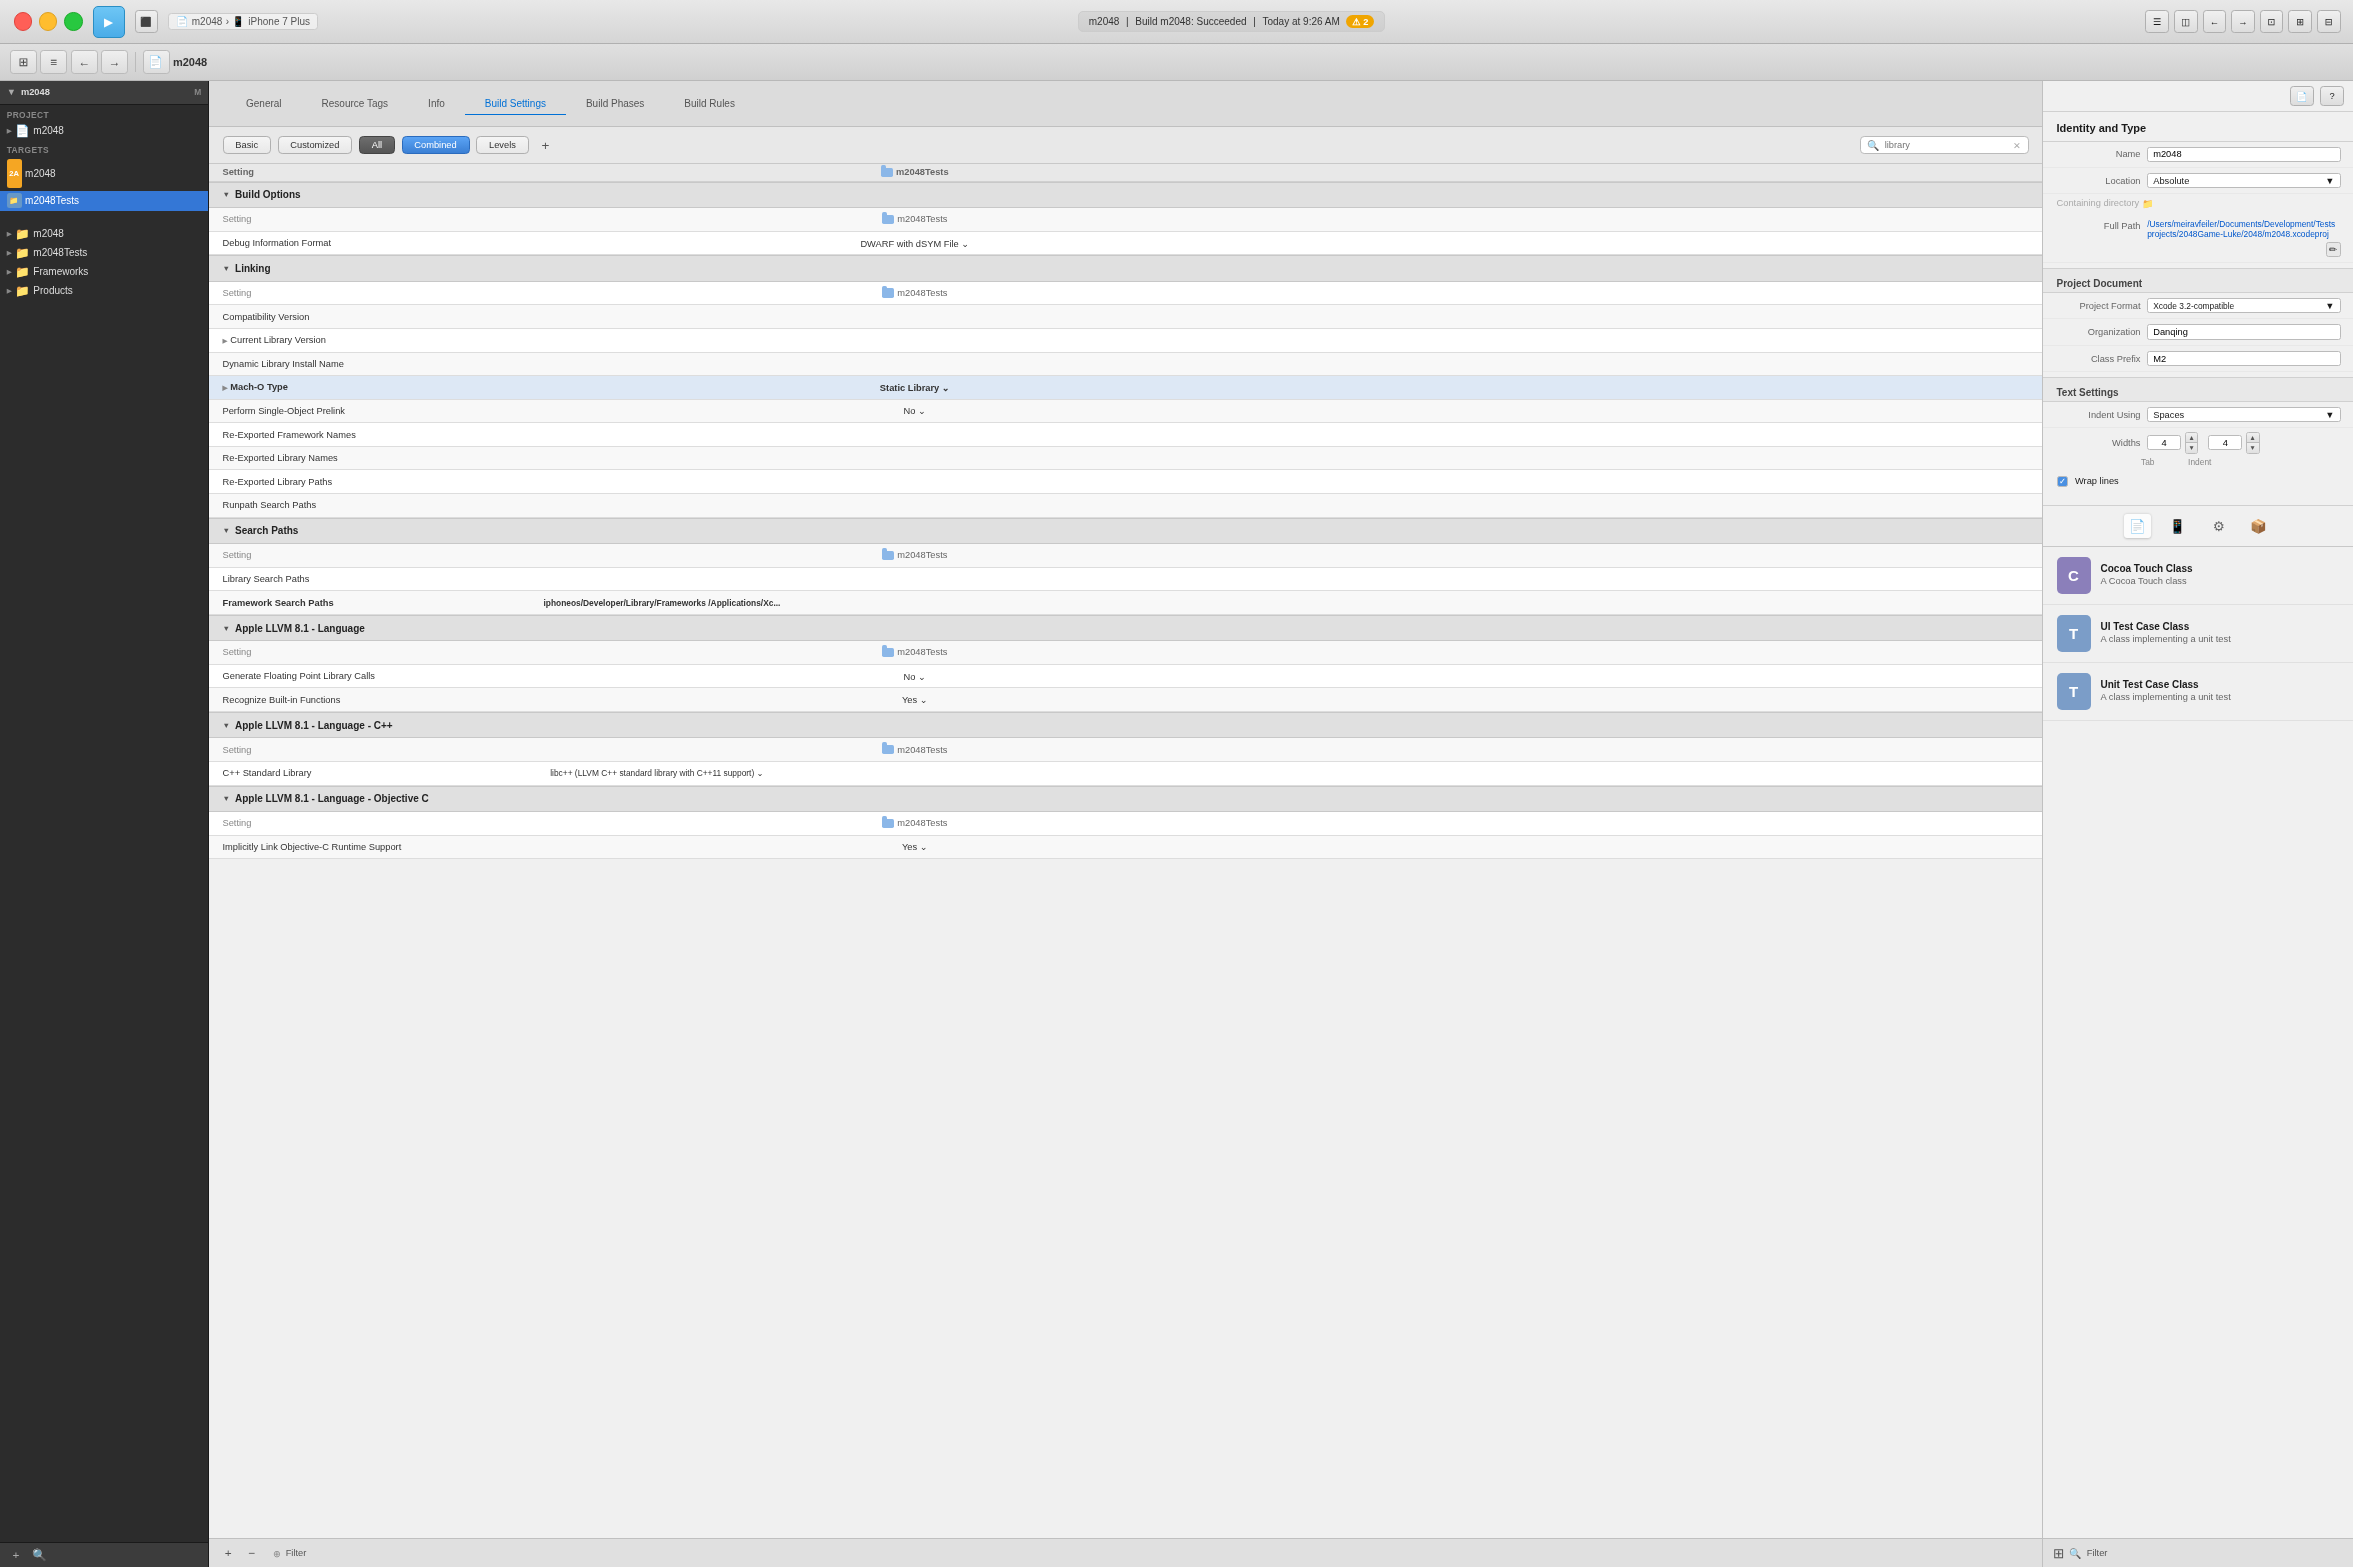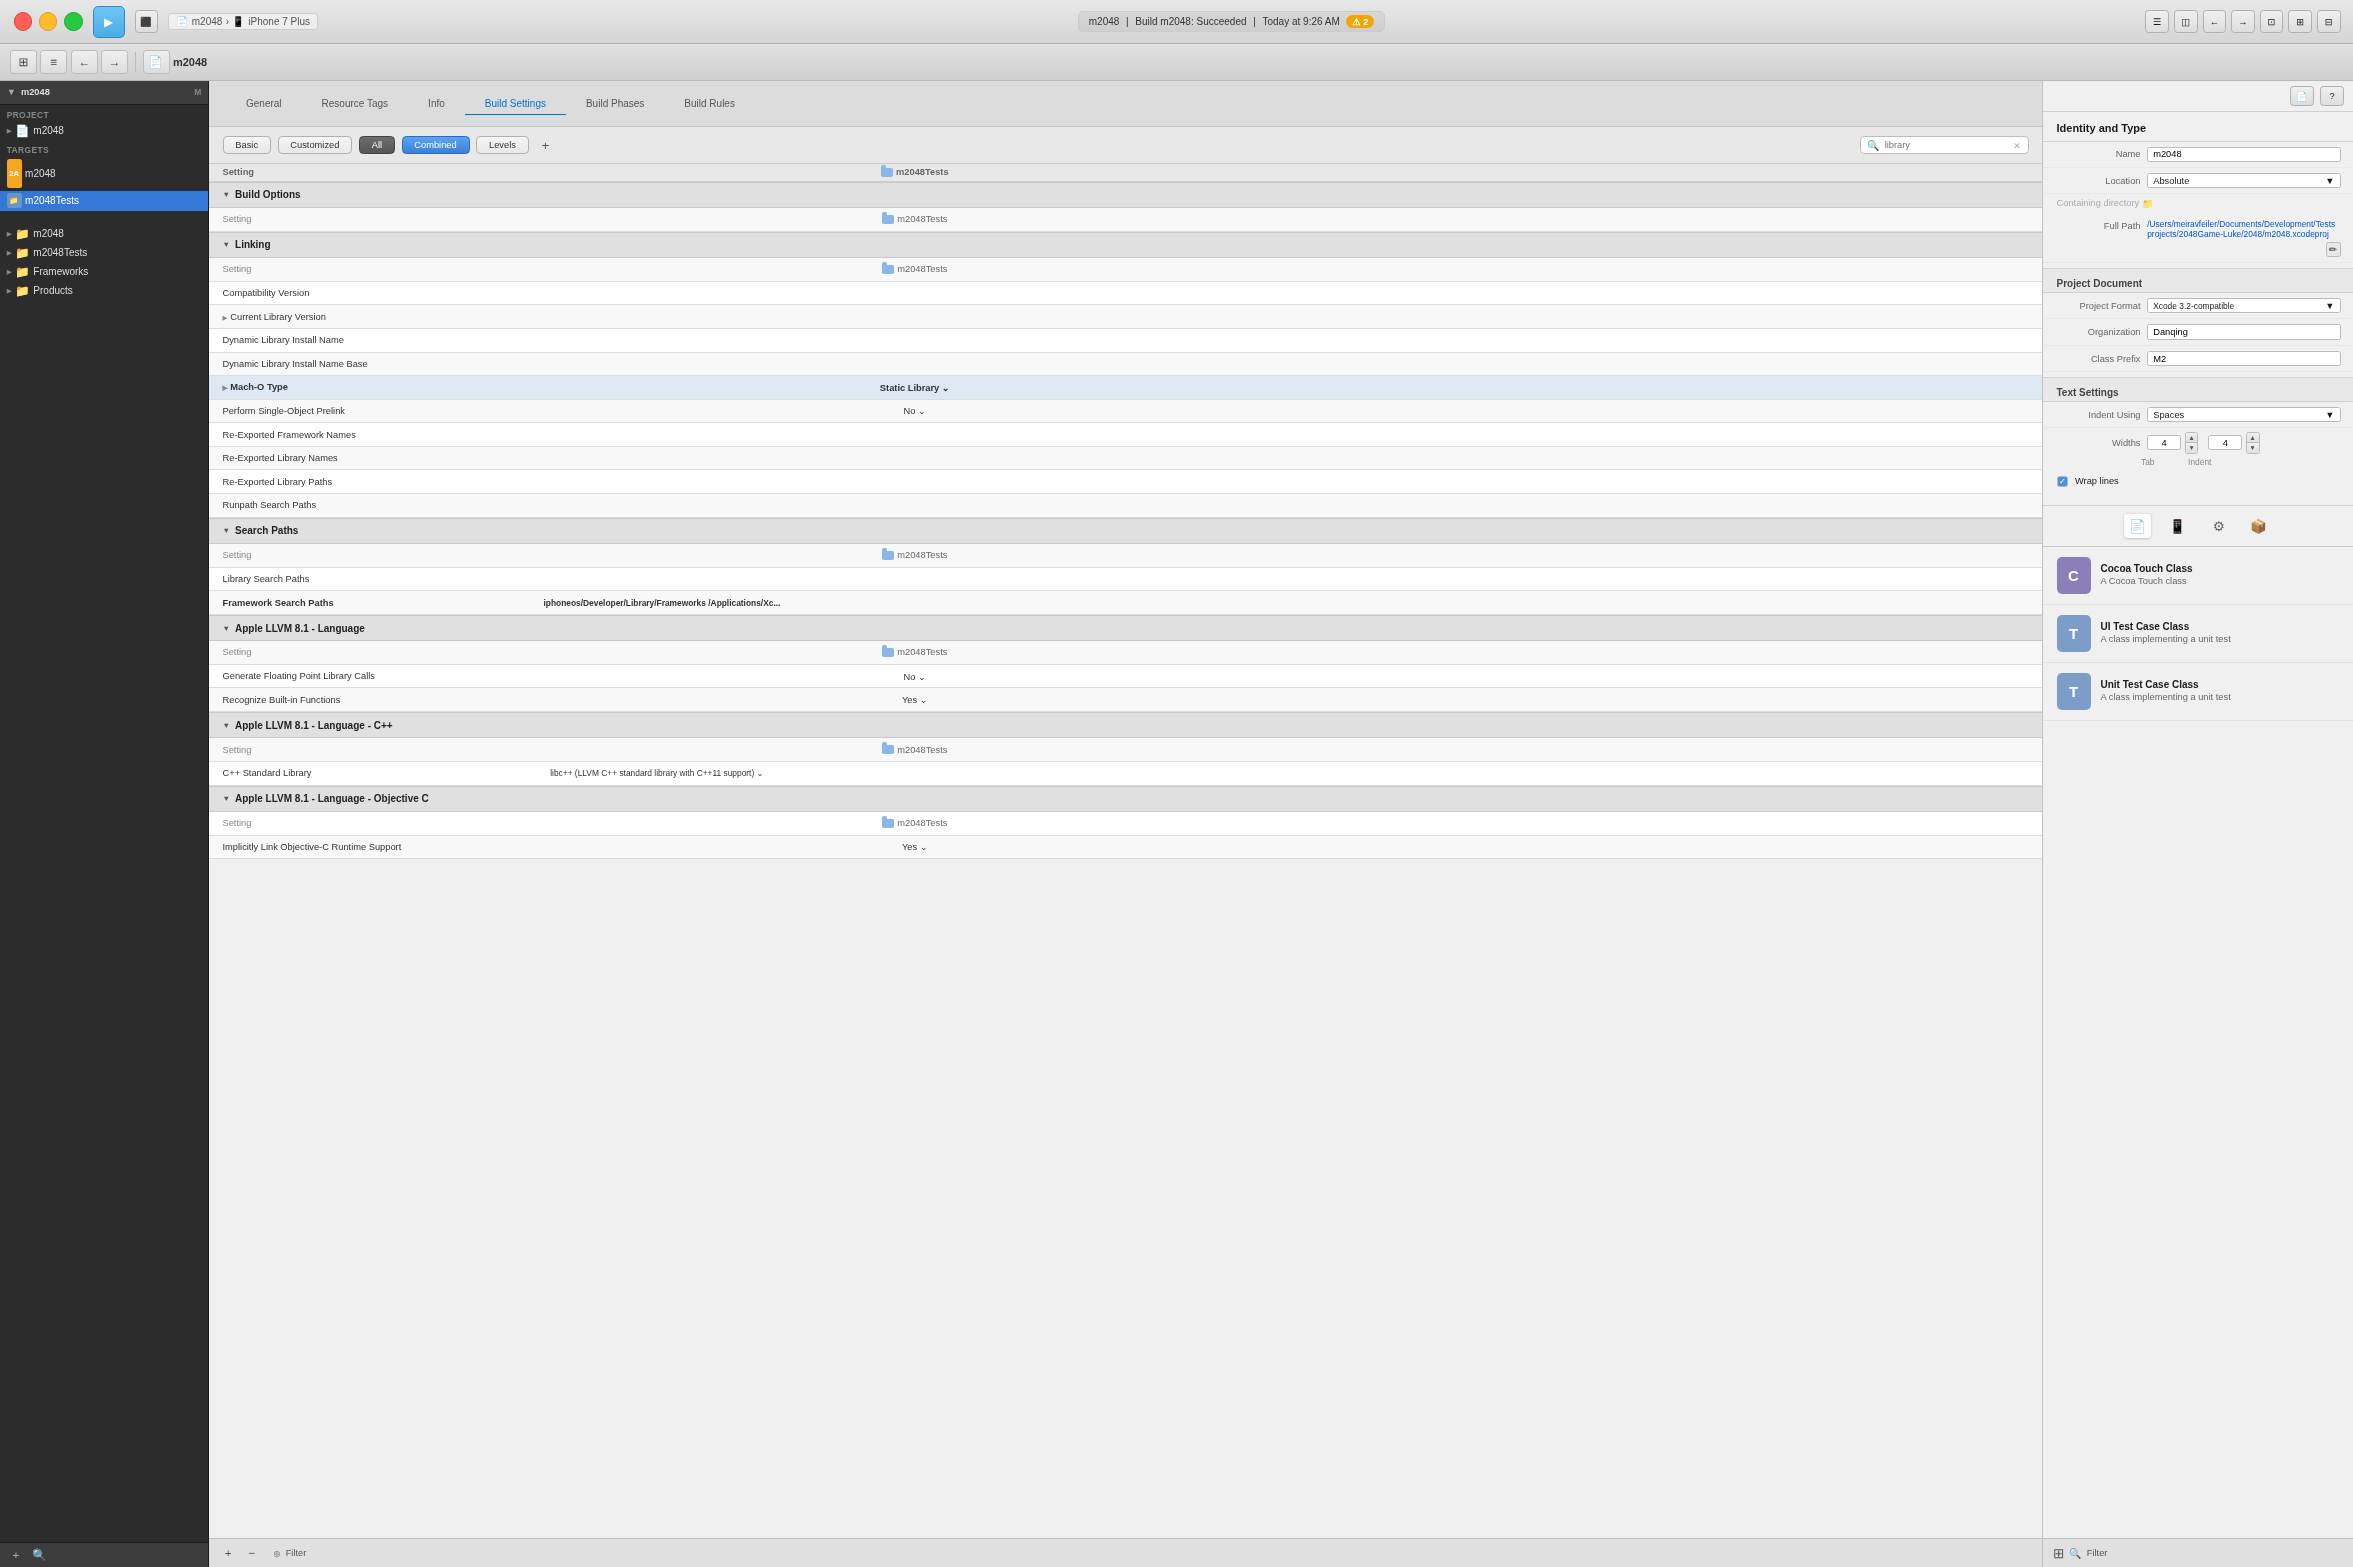--- a/index.html
+++ b/index.html
@@ -797,20 +797,25 @@
         <span>Build Options</span>
       </div>
       <div class="setting-row">
         <div class="setting-name" style="color:#888;">Setting</div>
         <div class="setting-target">
           <span class="folder-sm"></span>
           <span>m2048Tests</span>
         </div>
         <div></div>
       </div>
+      <div class="setting-row">
+        <div class="setting-name">Debug Information Format</div>
+        <div class="setting-value">DWARF with dSYM File ⌄</div>
+        <div></div>
+      </div>
 
       <div class="section-header">
         <span class="arrow">▼</span>
         <span>Linking</span>
       </div>
       <div class="setting-row">
         <div class="setting-name" style="color:#888;">Setting</div>
         <div class="setting-target">
           <span class="folder-sm"></span>
           <span>m2048Tests</span>
@@ -825,25 +830,20 @@
       <div class="setting-row">
         <div class="setting-name">
           <span class="triangle">▶</span>
           <span>Current Library Version</span>
         </div>
         <div class="setting-value"></div>
         <div></div>
       </div>
       <div class="setting-row">
         <div class="setting-name">Dynamic Library Install Name</div>
-        <div class="setting-value"></div>
-        <div></div>
-      </div>
-      <div class="setting-row">
-        <div class="setting-name">Dynamic Library Install Name Base</div>
         <div class="setting-value"></div>
         <div></div>
       </div>
       <div class="setting-row highlighted">
         <div class="setting-name bold">
           <span class="triangle">▶</span>
           <span>Mach-O Type</span>
         </div>
         <div class="setting-value bold">Static Library ⌄</div>
         <div></div>

